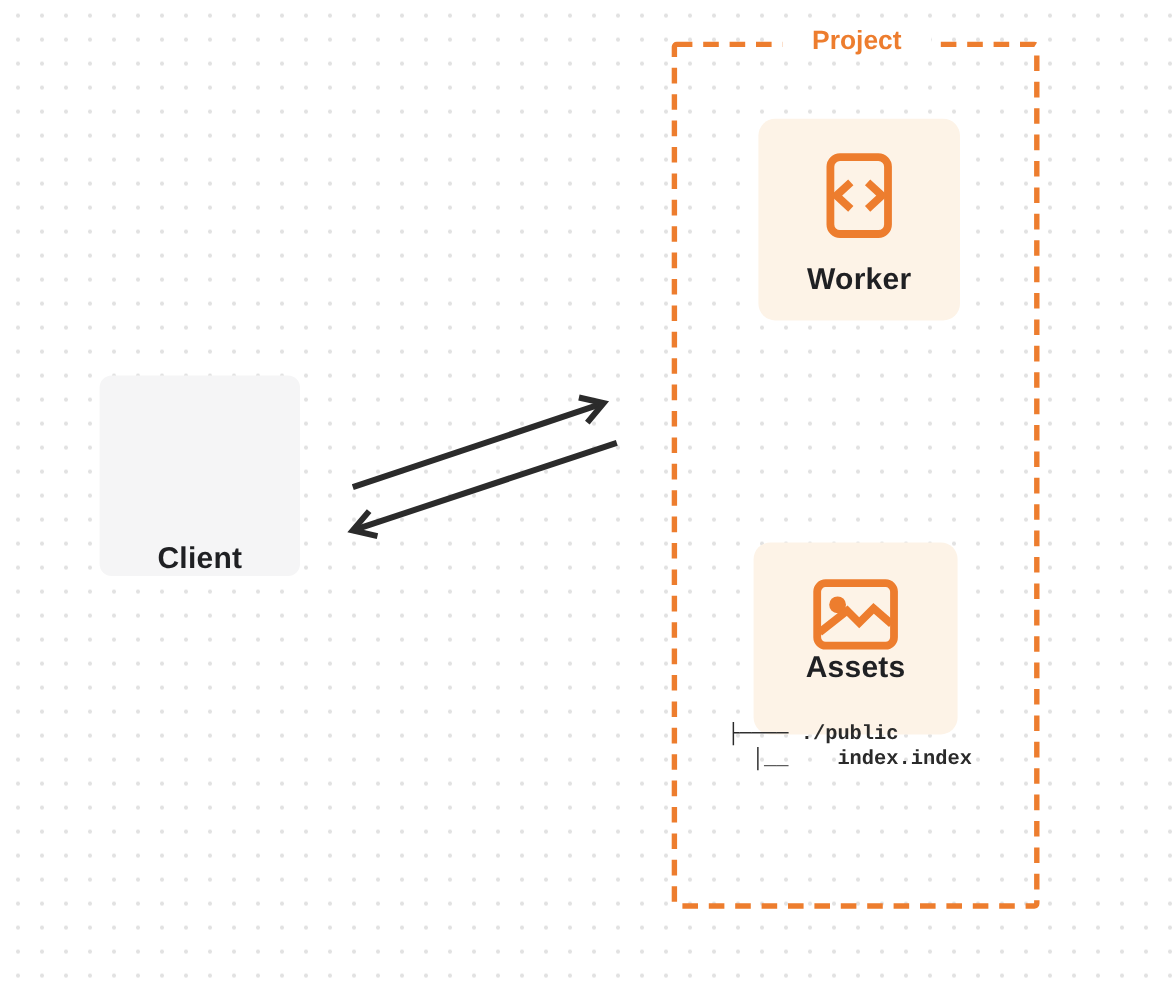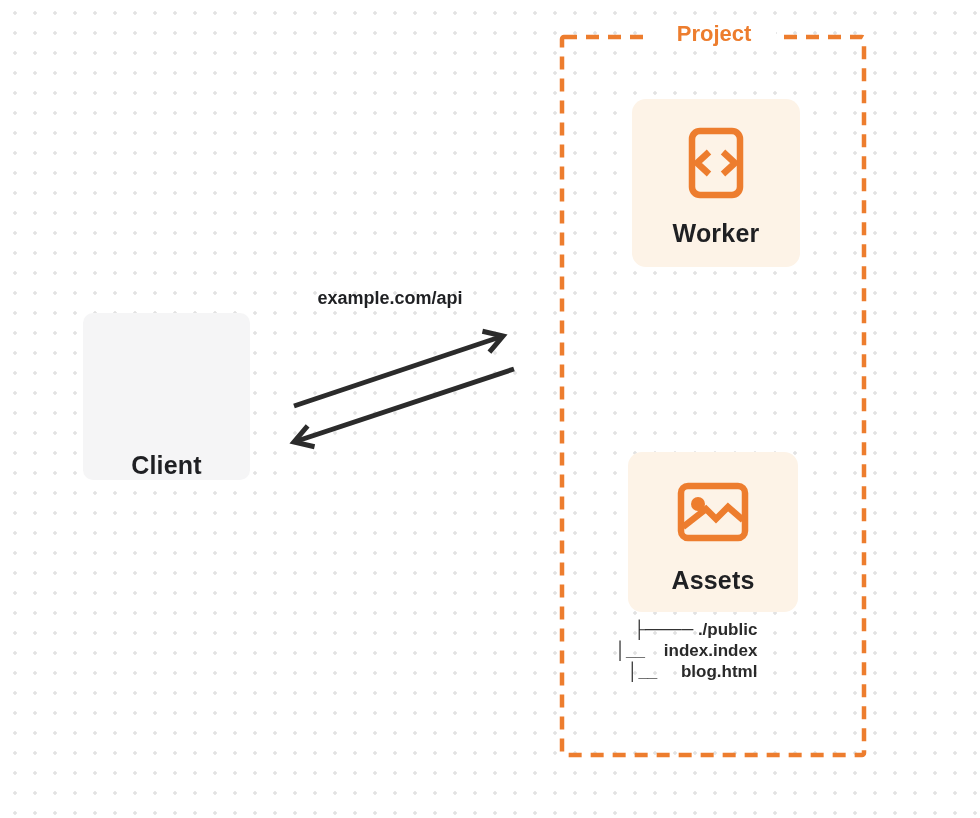--- a/index.html
+++ b/index.html
@@ -51,21 +51,21 @@
     padding-top: 28px;
   }
   .worker-node .node-label { margin-top: 20px; }
   .assets-node {
     left: 628px; top: 452px;
     width: 170px; height: 160px;
     background: #fdf3e7;
     border-radius: 14px;
     padding-top: 30px;
   }
-  .assets-node .node-label { margin-top: 24px; }
+  .assets-node .node-label { }
   .project-label {
     position: absolute;
     left: 652px; top: 19px;
     width: 124px; height: 30px;
     background: #ffffff;
     z-index: 3;
     text-align: center;
     line-height: 30px;
     font-weight: bold;
     font-size: 22px;
@@ -76,28 +76,27 @@
     left: 290px; top: 288px;
     width: 200px;
     text-align: center;
     font-weight: bold;
     font-size: 18px;
     color: #1f2023;
     z-index: 2;
   }
   .file-tree {
     position: absolute;
-    left: 606px; top: 619px;
+    left: 606px; top: 602px;
     z-index: 2;
-    font-family: Liberation Sans, sans-serif;
+    font-family: Liberation Mono, monospace;
     font-size: 17px;
     line-height: 21px;
     font-weight: 600;
     color: #2a2a2a;
-    text-align: right;
   }
   .file-tree .tree-line { white-space: pre; }
   .icon-svg { display: block; }
 </style>
 </head>
 <body>
 
 <div class="canvas">
 
   <svg class="layer-svg" width="980" height="818" viewBox="0 0 980 818">
@@ -110,21 +109,20 @@
     <line x1="294" y1="406" x2="503" y2="336" stroke="#2b2b2b" stroke-width="5" marker-end="url(#arrowhead)"></line>
     <line x1="514" y1="369" x2="294" y2="442" stroke="#2b2b2b" stroke-width="5" marker-end="url(#arrowhead)"></line>
   </svg>
 
   <div class="project-label">Project</div>
 
   <div class="node client-node">
     <div class="node-label">Client</div>
   </div>
 
-  <div class="request-url">example.com/api</div>
 
   <div class="node worker-node">
     <svg class="icon-svg" width="56" height="72" viewBox="0 0 56 72">
       <rect x="4" y="4" width="48" height="64" rx="8" fill="none" stroke="#ed7d2e" stroke-width="6.5"></rect>
       <path d="M21,25 L9,36 L21,47" fill="none" stroke="#ed7d2e" stroke-width="6.5" stroke-linejoin="miter"></path>
       <path d="M35,25 L47,36 L35,47" fill="none" stroke="#ed7d2e" stroke-width="6.5" stroke-linejoin="miter"></path>
     </svg>
     <div class="node-label">Worker</div>
   </div>
 
@@ -133,16 +131,15 @@
       <rect x="4" y="4" width="64" height="52" rx="7" fill="none" stroke="#ed7d2e" stroke-width="6.5"></rect>
       <circle cx="21" cy="22" r="7" fill="#ed7d2e"></circle>
       <path d="M6,45 L29,27 L39,37 L51,25 L66,38" fill="none" stroke="#ed7d2e" stroke-width="6.5" stroke-linejoin="miter"></path>
     </svg>
     <div class="node-label">Assets</div>
   </div>
 
   <div class="file-tree">
     <div class="tree-line">├──── ./public</div>
     <div class="tree-line">  │__    index.index</div>
-    <div class="tree-line">  │__     blog.html</div>
   </div>
 
 </div>
 
 </body></html>

